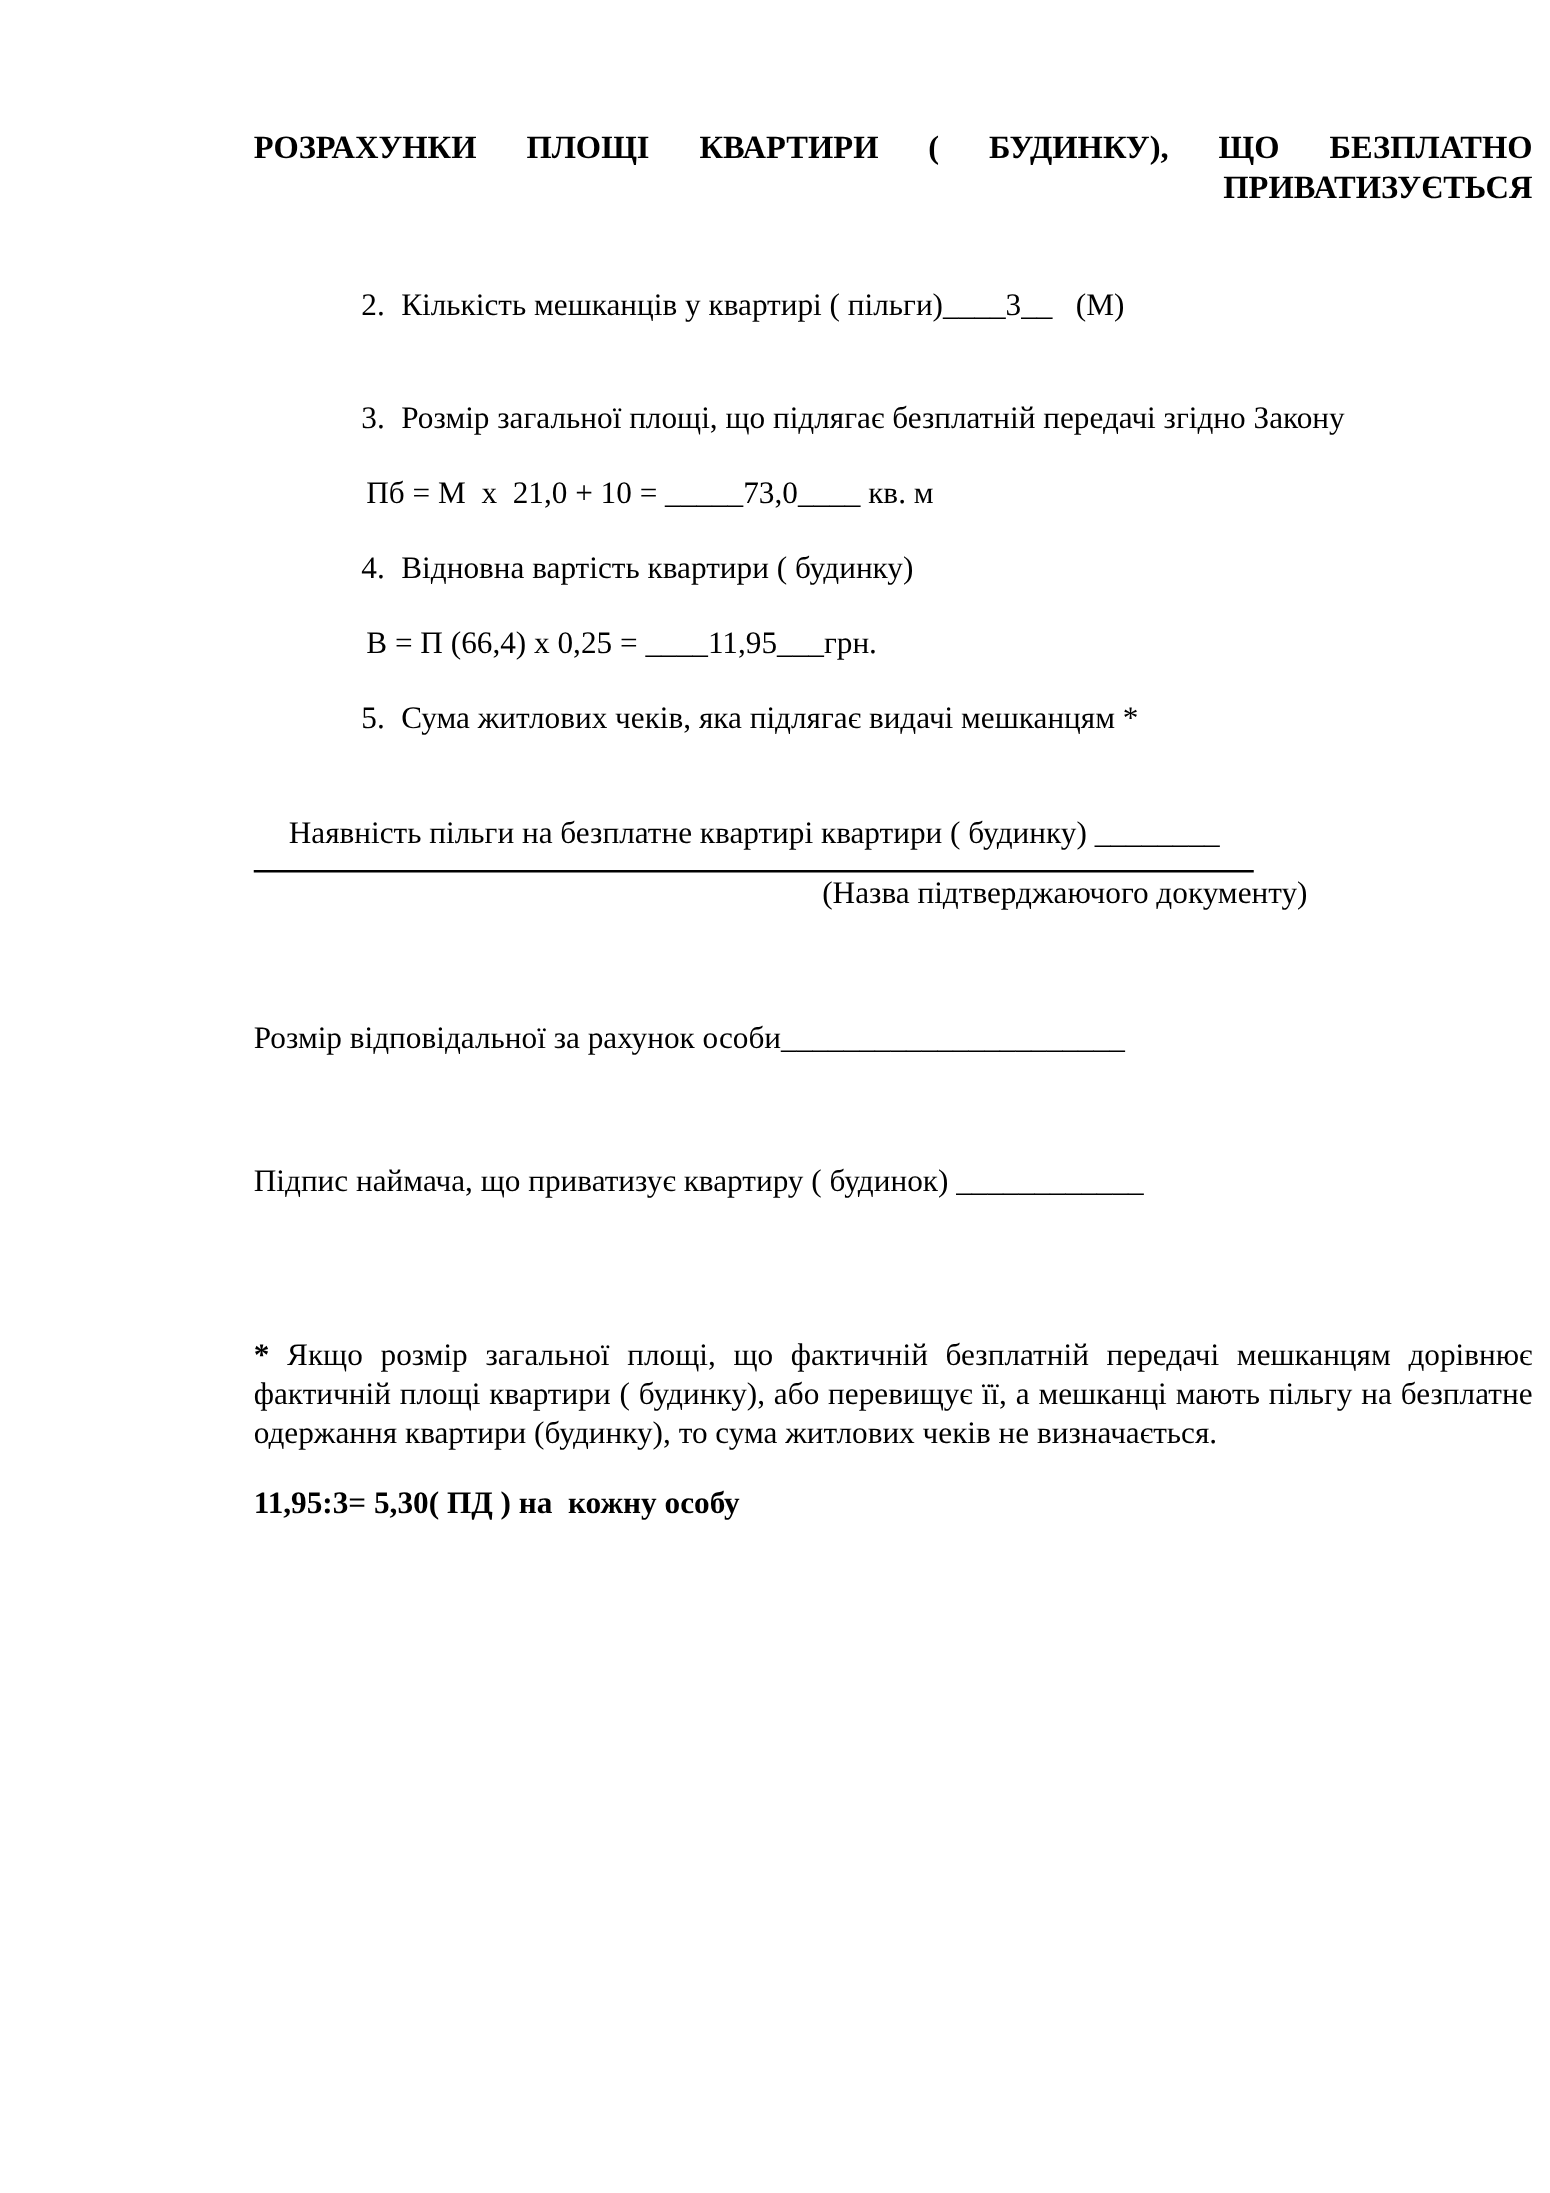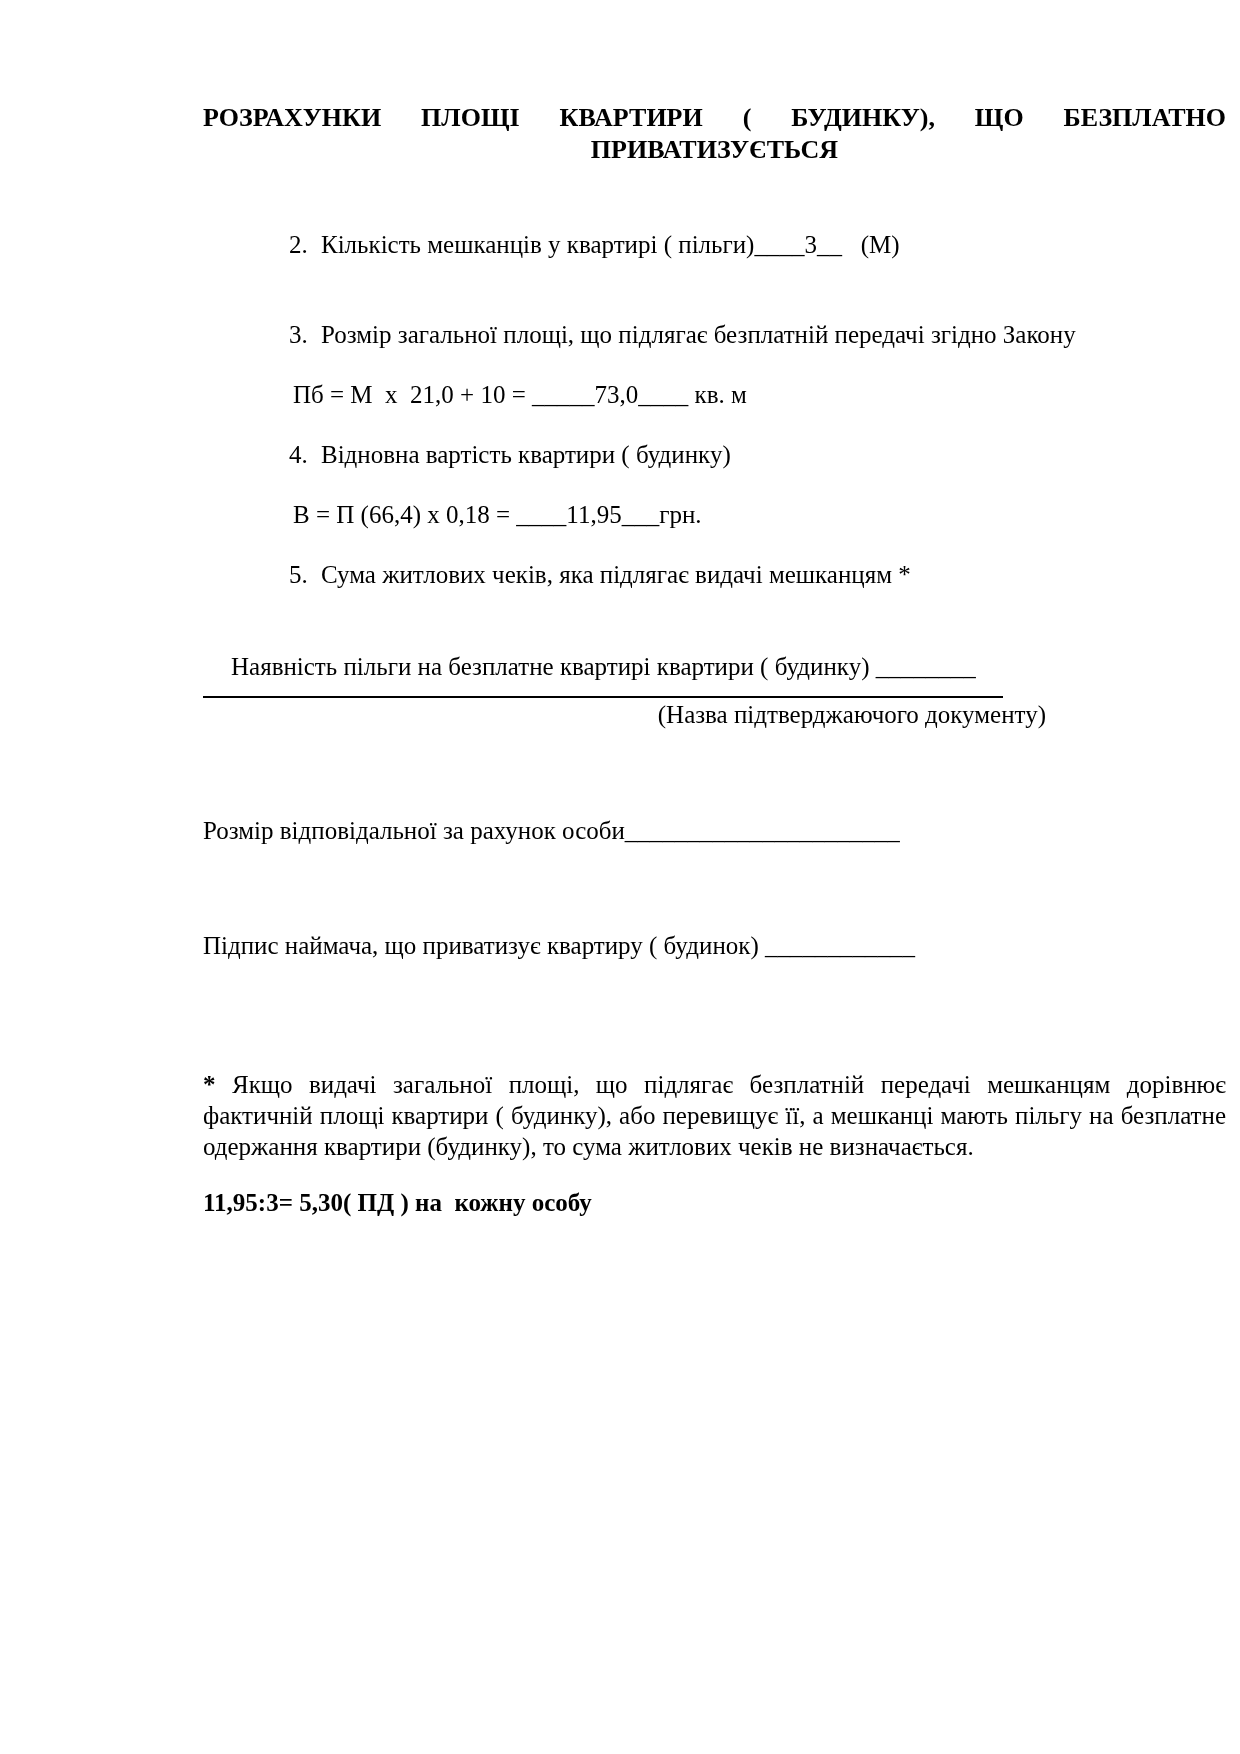--- a/index.html
+++ b/index.html
@@ -18,21 +18,21 @@
     margin-left:30px;
   }
   .content {
     position:absolute; left:157px; top:0;
     width:1023px;
     font-size:25px; line-height:30px;
   }
   
   .title { margin-top:102px; font-weight:bold; font-size:26px; line-height:32px; }
   .title-l1 { text-align:justify; text-align-last:justify; }
-  .title-l2 { text-align:center; }
+  .title-l2 { text-align:right; }
   
   .list { margin-top:34px; }
   .item { padding-left:36px; white-space:pre; }
   .num { display:inline-block; width:32px; }
   .formula { padding-left:90px; white-space:pre; }
   
   .privilege { margin-top:32px; padding-left:28px; white-space:pre; }
   
   .rule { margin-top:14px; width:800px; height:0; border-bottom:2px solid #000; }
   .caption { margin-top:2px; margin-left:50px; width:793px; text-align:right; }
@@ -65,42 +65,42 @@
       </div>
 
       <div class="item">
         <span class="num">3.</span><span>Розмір загальної площі, що підлягає безплатній передачі згідно Закону</span>
       </div>
       <div class="formula">Пб = М  х  21,0 + 10 = _____73,0____ кв. м</div>
 
       <div class="item">
         <span class="num">4.</span><span>Відновна вартість квартири ( будинку)</span>
       </div>
-      <div class="formula">В = П (66,4) х 0,18 = ____11,95___грн.</div>
+      <div class="formula">В = П (66,4) х 0,25 = ____11,95___грн.</div>
 
       <div class="item">
         <span class="num">5.</span><span>Сума житлових чеків, яка підлягає видачі мешканцям *</span>
       </div>
 
     </div>
 
     <div class="privilege">Наявність пільги на безплатне квартирі квартири ( будинку) ________</div>
 
     <div class="rule"></div>
 
     <div class="caption">(Назва підтверджаючого документу)</div>
 
     <div class="sig-accountant">Розмір відповідальної за рахунок особи______________________</div>
 
     <div class="sig-tenant">Підпис наймача, що приватизує квартиру ( будинок) ____________</div>
 
     <div class="footnote">
       <div class="fn-just">
         <span class="fn-star">*</span>
-        <span>Якщо видачі загальної площі, що підлягає  безплатній передачі мешканцям дорівнює</span>
+        <span>Якщо розмір загальної площі, що фактичній  безплатній передачі мешканцям дорівнює</span>
       </div>
       <div class="fn-just">фактичній площі квартири ( будинку), або перевищує її, а мешканці мають пільгу на безплатне</div>
       <div>одержання квартири  (будинку), то сума житлових чеків не визначається.</div>
     </div>
 
     <div class="per-person">11,95:3= 5,30( ПД ) на  кожну особу</div>
 
   </div>
 </div>
 

